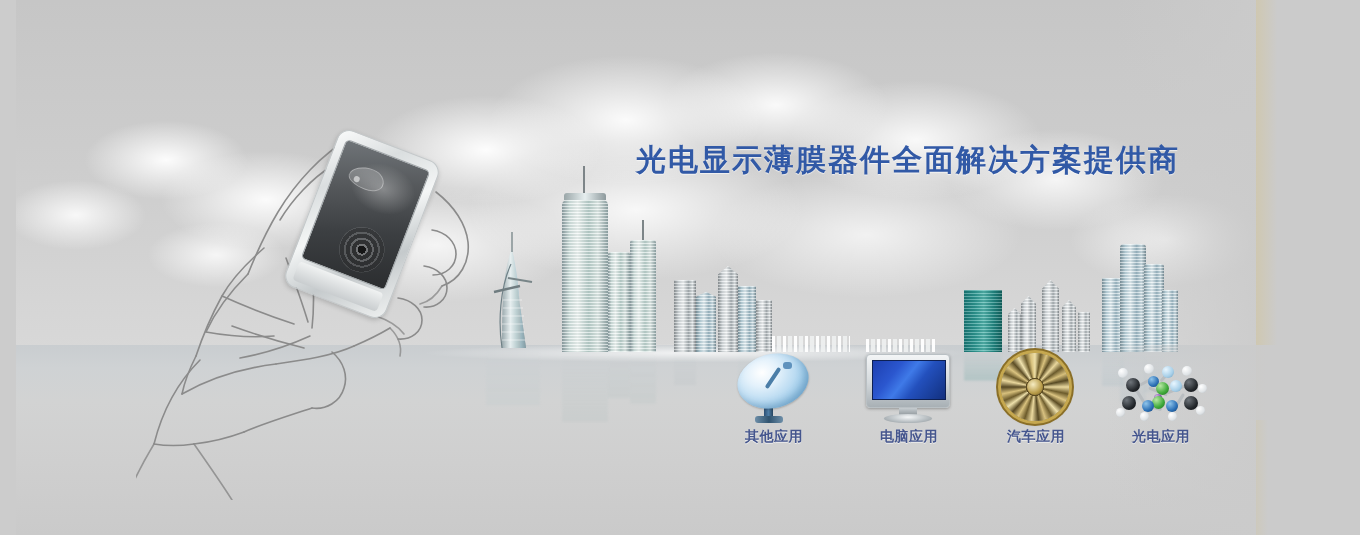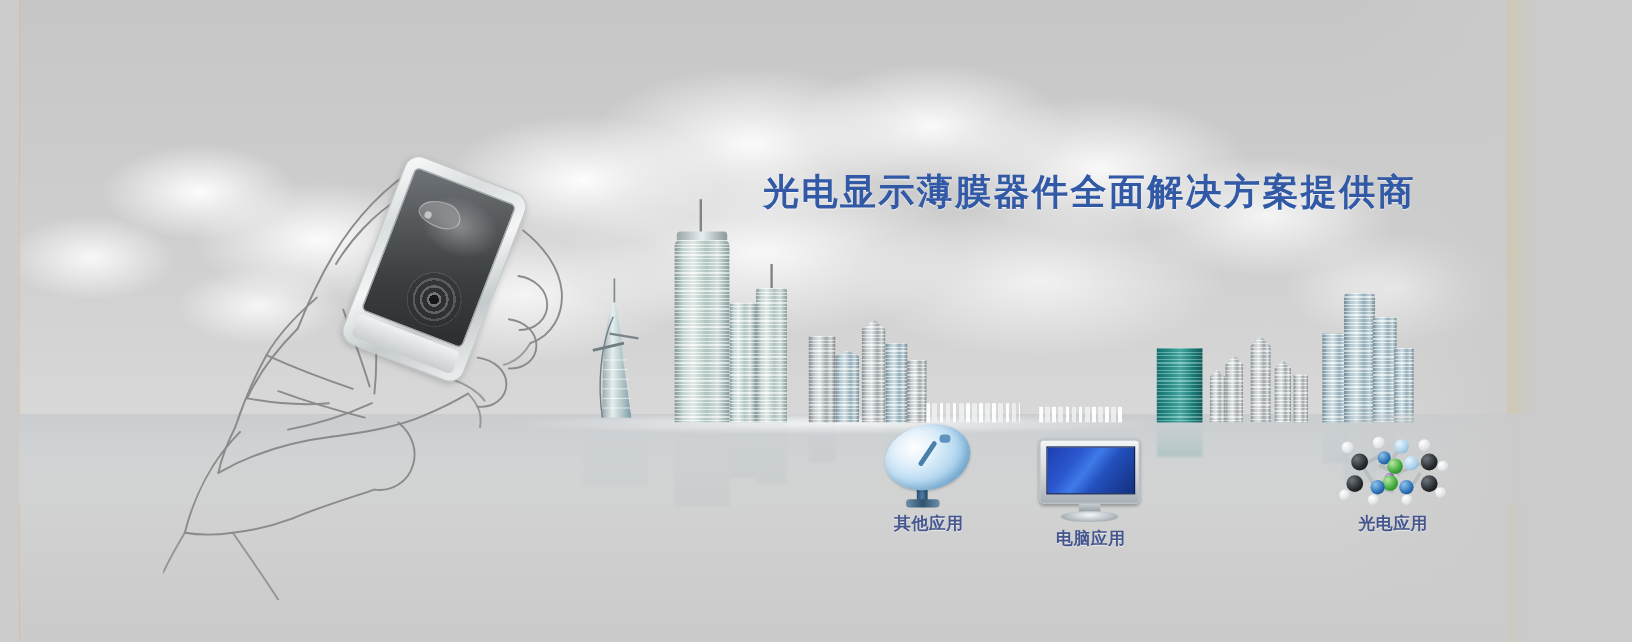--- a/index.html
+++ b/index.html
@@ -445,33 +445,43 @@
           <div class="dish-mast"></div>
           <div class="dish-base"></div>
           <div class="dish"></div>
           <div class="dish-arm"></div>
           <div class="dish-lnb"></div>
         </div>
       </div>
       <div class="cap">其他应用</div>
     </div>
 
-    <div class="app" style="left:268px; top:12px;">
+    <div class="app" style="left:268px; top:0px;">
       <div class="art">
         <div class="mon-wrap">
           <div class="mon-body">
             <div class="mon-screen"></div>
           </div>
           <div class="mon-neck"></div>
           <div class="mon-foot"></div>
         </div>
       </div>
       <div class="cap">电脑应用</div>
     </div>
 
+    <div class="app" style="left:395px; top:0px;">
+      <div class="art">
+        <div class="wheel-wrap">
+          <div class="wheel">
+            <div class="wheel-hub"></div>
+          </div>
+        </div>
+      </div>
+      <div class="cap">汽车应用</div>
+    </div>
 
     <div class="app" style="left:520px; top:0px;">
       <div class="art">
         <div class="mol-wrap">
 
           <div class="bond" style="left:18px; top:26px; width:22px; transform:rotate(-28deg);"></div>
           <div class="bond" style="left:34px; top:34px; width:20px; transform:rotate(22deg);"></div>
           <div class="bond" style="left:52px; top:32px; width:20px; transform:rotate(-22deg);"></div>
           <div class="bond" style="left:18px; top:40px; width:18px; transform:rotate(58deg);"></div>
           <div class="bond" style="left:56px; top:44px; width:18px; transform:rotate(-58deg);"></div>

